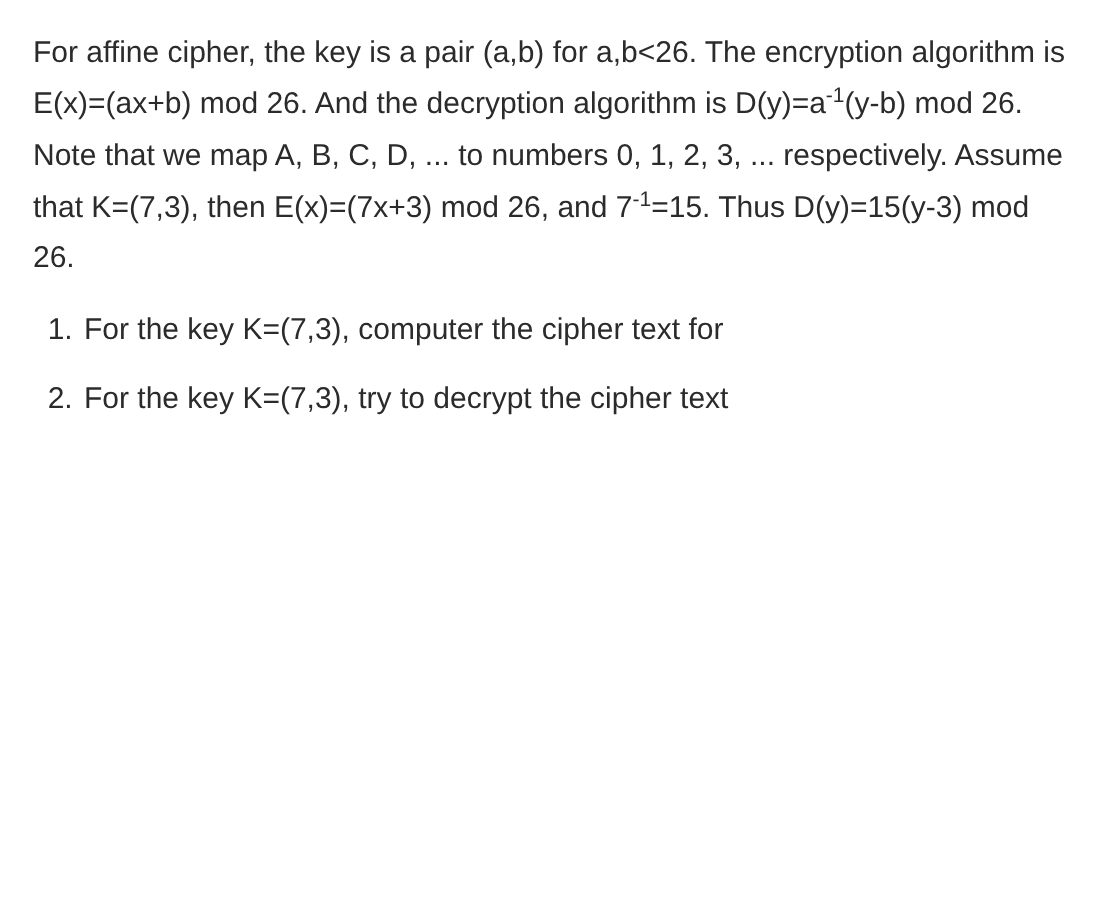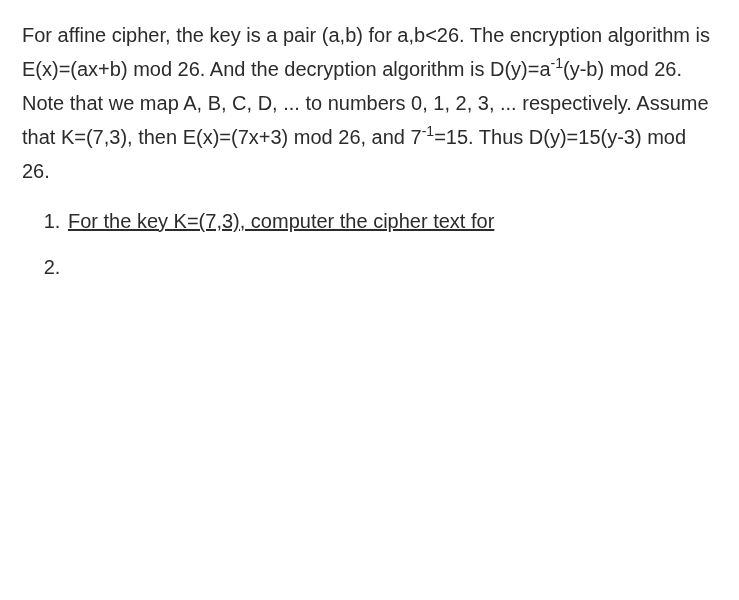--- a/index.html
+++ b/index.html
@@ -10,22 +10,21 @@
     font-size: 20px;
     line-height: 1.7;
     color: #2b2b2b;
     background: #ffffff;
     width: 739px;
   }
   .intro { margin-bottom: 14px; }
   ol.questions {
     list-style: decimal;
     padding-left: 28px;
-    margin: 16px;
-    text-decoration: underline;
+    margin: 4px;
   }
   ol.questions > li {
     margin-bottom: 12px;
     padding-left: 2px;
   }
   .qline { margin: 6px 0 6px 14px; }
   .answer-input {
     display: inline-block;
     width: 210px;
     height: 36px;
@@ -44,14 +43,15 @@
 
 <div class="intro">
   <span>For affine cipher, the key is a pair (a,b) for a,b&lt;26. The encryption algorithm is E(x)=(ax+b) mod 26. And the decryption algorithm is D(y)=a</span><span class="sup">-1</span><span>(y-b) mod 26. Note that we map A, B, C, D, ... to numbers 0, 1, 2, 3, ... respectively. Assume that K=(7,3), then E(x)=(7x+3) mod 26, and 7</span><span class="sup">-1</span><span>=15. Thus D(y)=15(y-3) mod 26.</span>
 </div>
 
 <ol class="questions">
   <li>
     <span>For the key K=(7,3), computer the cipher text for</span>
   </li>
   <li>
+    <span>For the key K=(7,3), try to decrypt the cipher text</span>
   </li>
 </ol>
 
 </body></html>

